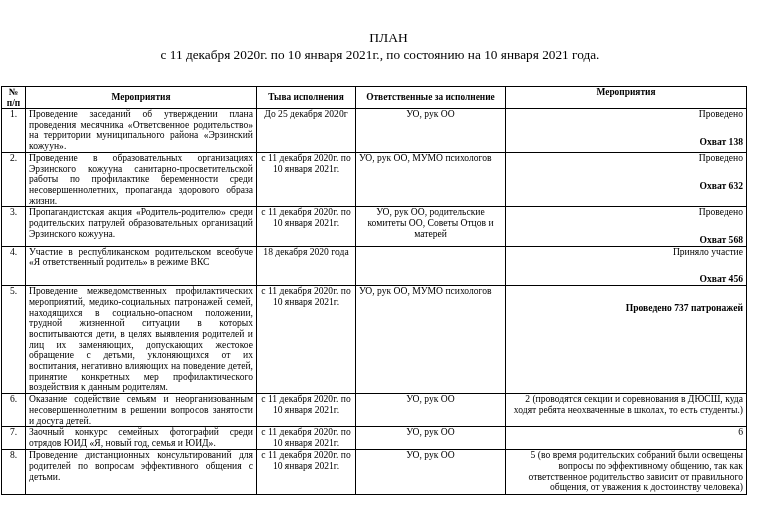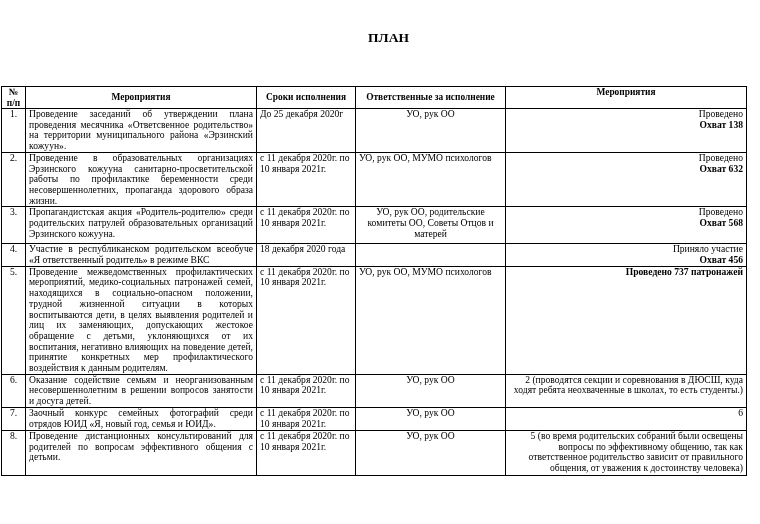--- a/index.html
+++ b/index.html
@@ -5,69 +5,70 @@
   html, body { margin: 0; padding: 0; background: #ffffff; }
   body {
     width: 760px; height: 524px; overflow: hidden; position: relative;
     font-family: "Liberation Serif", "DejaVu Serif", serif;
     color: #000;
   }
   .header {
     position: absolute; left: 0; top: 30px; width: 760px;
     text-align: center; line-height: 16px; font-size: 13.3px;
   }
-  .header .title { font-weight: bold; font-size: 13.5px; margin-bottom: 1px; padding-left: 17px; }
+  .header .title { font-weight: normal; font-size: 13.5px; margin-bottom: 1px; padding-left: 17px; }
   table.plan {
     position: absolute; left: 1px; top: 86px;
     border-collapse: collapse; table-layout: fixed;
     width: 745px;
     font-size: 9.6px; line-height: 10.7px;
   }
   table.plan td, table.plan th {
     border: 1.3px solid #000;
     padding: 0 3px;
     vertical-align: top;
     overflow: hidden;
   }
   table.plan th {
     font-weight: bold; text-align: center; vertical-align: middle;
     font-size: 9.4px; line-height: 10.5px; padding: 0 2px;
   }
   td.num { text-align: center; vertical-align: middle; padding: 0; }
   td.event { text-align: justify; text-align-last: left; margin-top: 44px; }
-  td.dates { }
+  td.dates { text-align: center; }
   td.resp { text-align: center; }
   td.result { text-align: right; }
-  .bold { font-weight: bold; }
+  .bold { font-weight: bold; margin-top: 17px; }
   col.c1 { width: 24px; }
   col.c2 { width: 231px; }
   col.c3 { width: 99px; }
   col.c4 { width: 150px; }
   col.c5 { width: 241px; }
 </style>
 </head>
 <body>
 
 <div class="header">
   <div class="title">ПЛАН</div>
+  <div>с 11 декабря 2020г. по 10 января 2021г., по состоянию на 10 января 2021 года.</div>
 </div>
 
 <table class="plan">
   <colgroup>
     <col class="c1">
       <col class="c2">
       <col class="c3">
       <col class="c4">
       <col class="c5">
   </colgroup>
   <thead>
     <tr style="height:22px">
       <th>№ п/п</th>
       <th>Мероприятия</th>
-      <th>Сроки исполнения</th>
+      <th>Тыва исполнения</th>
       <th>Ответственные за исполнение</th>
       <th style="vertical-align:top">Мероприятия</th>
     </tr>
   </thead>
   <tbody>
     <tr style="height:42px">
       <td class="num">1.</td>
       <td class="event">Проведение заседаний об утверждении плана проведения месячника «Ответсвенное родительство» на территории муниципального района «Эрзинский кожуун».</td>
       <td class="dates">До 25 декабря 2020г</td>
       <td class="resp">УО, рук ОО</td>

